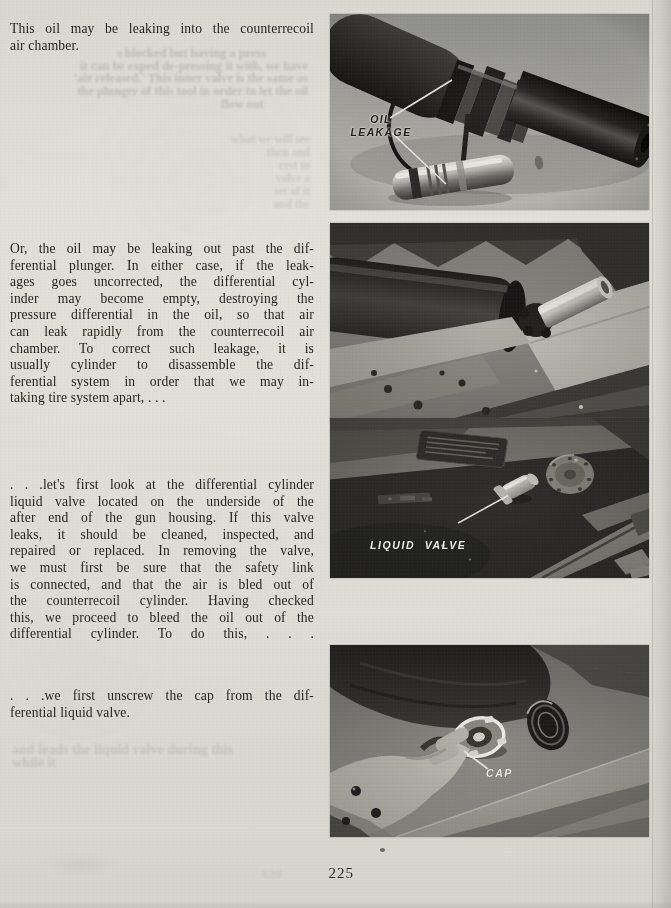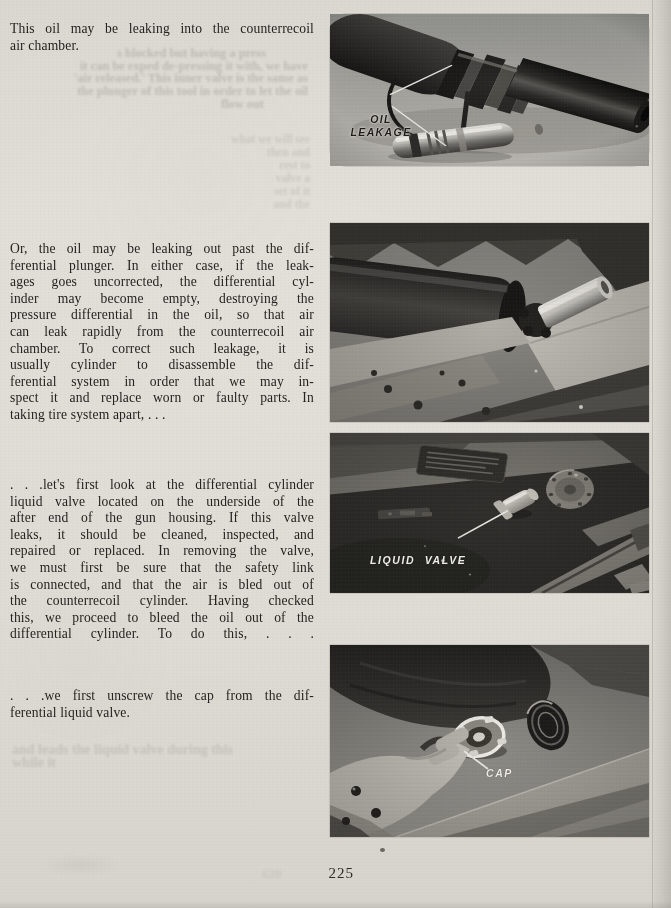--- a/index.html
+++ b/index.html
@@ -47,23 +47,23 @@
   .bleedA .bline:first-child{padding-right:42px;}
   .bleedA .bline:last-child{padding-right:44px;}
   .bleedB{top:133px;left:118px;width:192px;text-align:right;font-size:11.5px;line-height:13px;opacity:.22;}
   .bleedC{top:744px;left:12px;width:252px;font-size:14px;line-height:12.5px;opacity:.24;}
   .bleedD{top:866px;left:262px;font-size:13px;opacity:.16;filter:blur(1px);}
   .smudge{position:absolute;left:26px;top:852px;width:110px;height:26px;opacity:.12;filter:blur(2px);
     background:radial-gradient(ellipse 50% 50% at 50% 50%, #8a867c, rgba(0,0,0,0) 75%);}
 
   
   .fig{position:absolute;left:330px;width:319px;box-shadow:0 0 0 .5px rgba(90,88,82,.35);}
-  #fig1{top:14px;height:152px;border-radius:16px;}
+  #fig1{top:14px;height:196px;}
   #fig2{top:223px;height:199px;}
-  #fig3{top:433px;height:160px;}
+  #fig3{top:418px;height:160px;}
   #fig4{top:645px;height:192px;}
   .fig svg{display:block;width:100%;height:100%;}
   .fig .noise{position:absolute;inset:0;pointer-events:none;opacity:.5;
     background:
       repeating-linear-gradient(0deg, rgba(255,255,255,.03) 0 1px, rgba(0,0,0,.03) 1px 2px, rgba(0,0,0,0) 2px 4px),
       repeating-linear-gradient(90deg, rgba(255,255,255,.02) 0 1px, rgba(0,0,0,0) 1px 3px);}
   .photo-label{position:absolute;font-family:"Liberation Sans", sans-serif;
     font-style:italic;font-weight:bold;white-space:nowrap;}
   .label-dark{color:#1d1c1a;font-size:10.5px;letter-spacing:1.4px;text-align:center;line-height:13px;
     text-shadow:0 0 2px #d9d7d1, 0 0 1px #d9d7d1, 0 0 3px #d9d7d1;}
@@ -109,21 +109,20 @@
   <div class="para" id="p2">
       <div class="tline">Or, the oil may be leaking out past the dif-</div>
       <div class="tline">ferential plunger. In either case, if the leak-</div>
       <div class="tline">ages goes uncorrected, the differential cyl-</div>
       <div class="tline">inder may become empty, destroying the</div>
       <div class="tline">pressure differential in the oil, so that air</div>
       <div class="tline">can leak rapidly from the counterrecoil air</div>
       <div class="tline">chamber. To correct such leakage, it is</div>
       <div class="tline">usually cylinder to disassemble the dif-</div>
       <div class="tline">ferential system in order that we may in-</div>
-      <div class="tline">spect it and replace worn or faulty parts. In</div>
       <div class="tline">taking tire system apart, . . .</div>
     </div>
   <div class="para jlast" id="p3">
       <div class="tline">. . .let's first look at the differential cylinder</div>
       <div class="tline">liquid valve located on the underside of the</div>
       <div class="tline">after end of the gun housing. If this valve</div>
       <div class="tline">leaks, it should be cleaned, inspected, and</div>
       <div class="tline">repaired or replaced. In removing the valve,</div>
       <div class="tline">we must first be sure that the safety link</div>
       <div class="tline">is connected, and that the air is bled out of</div>

